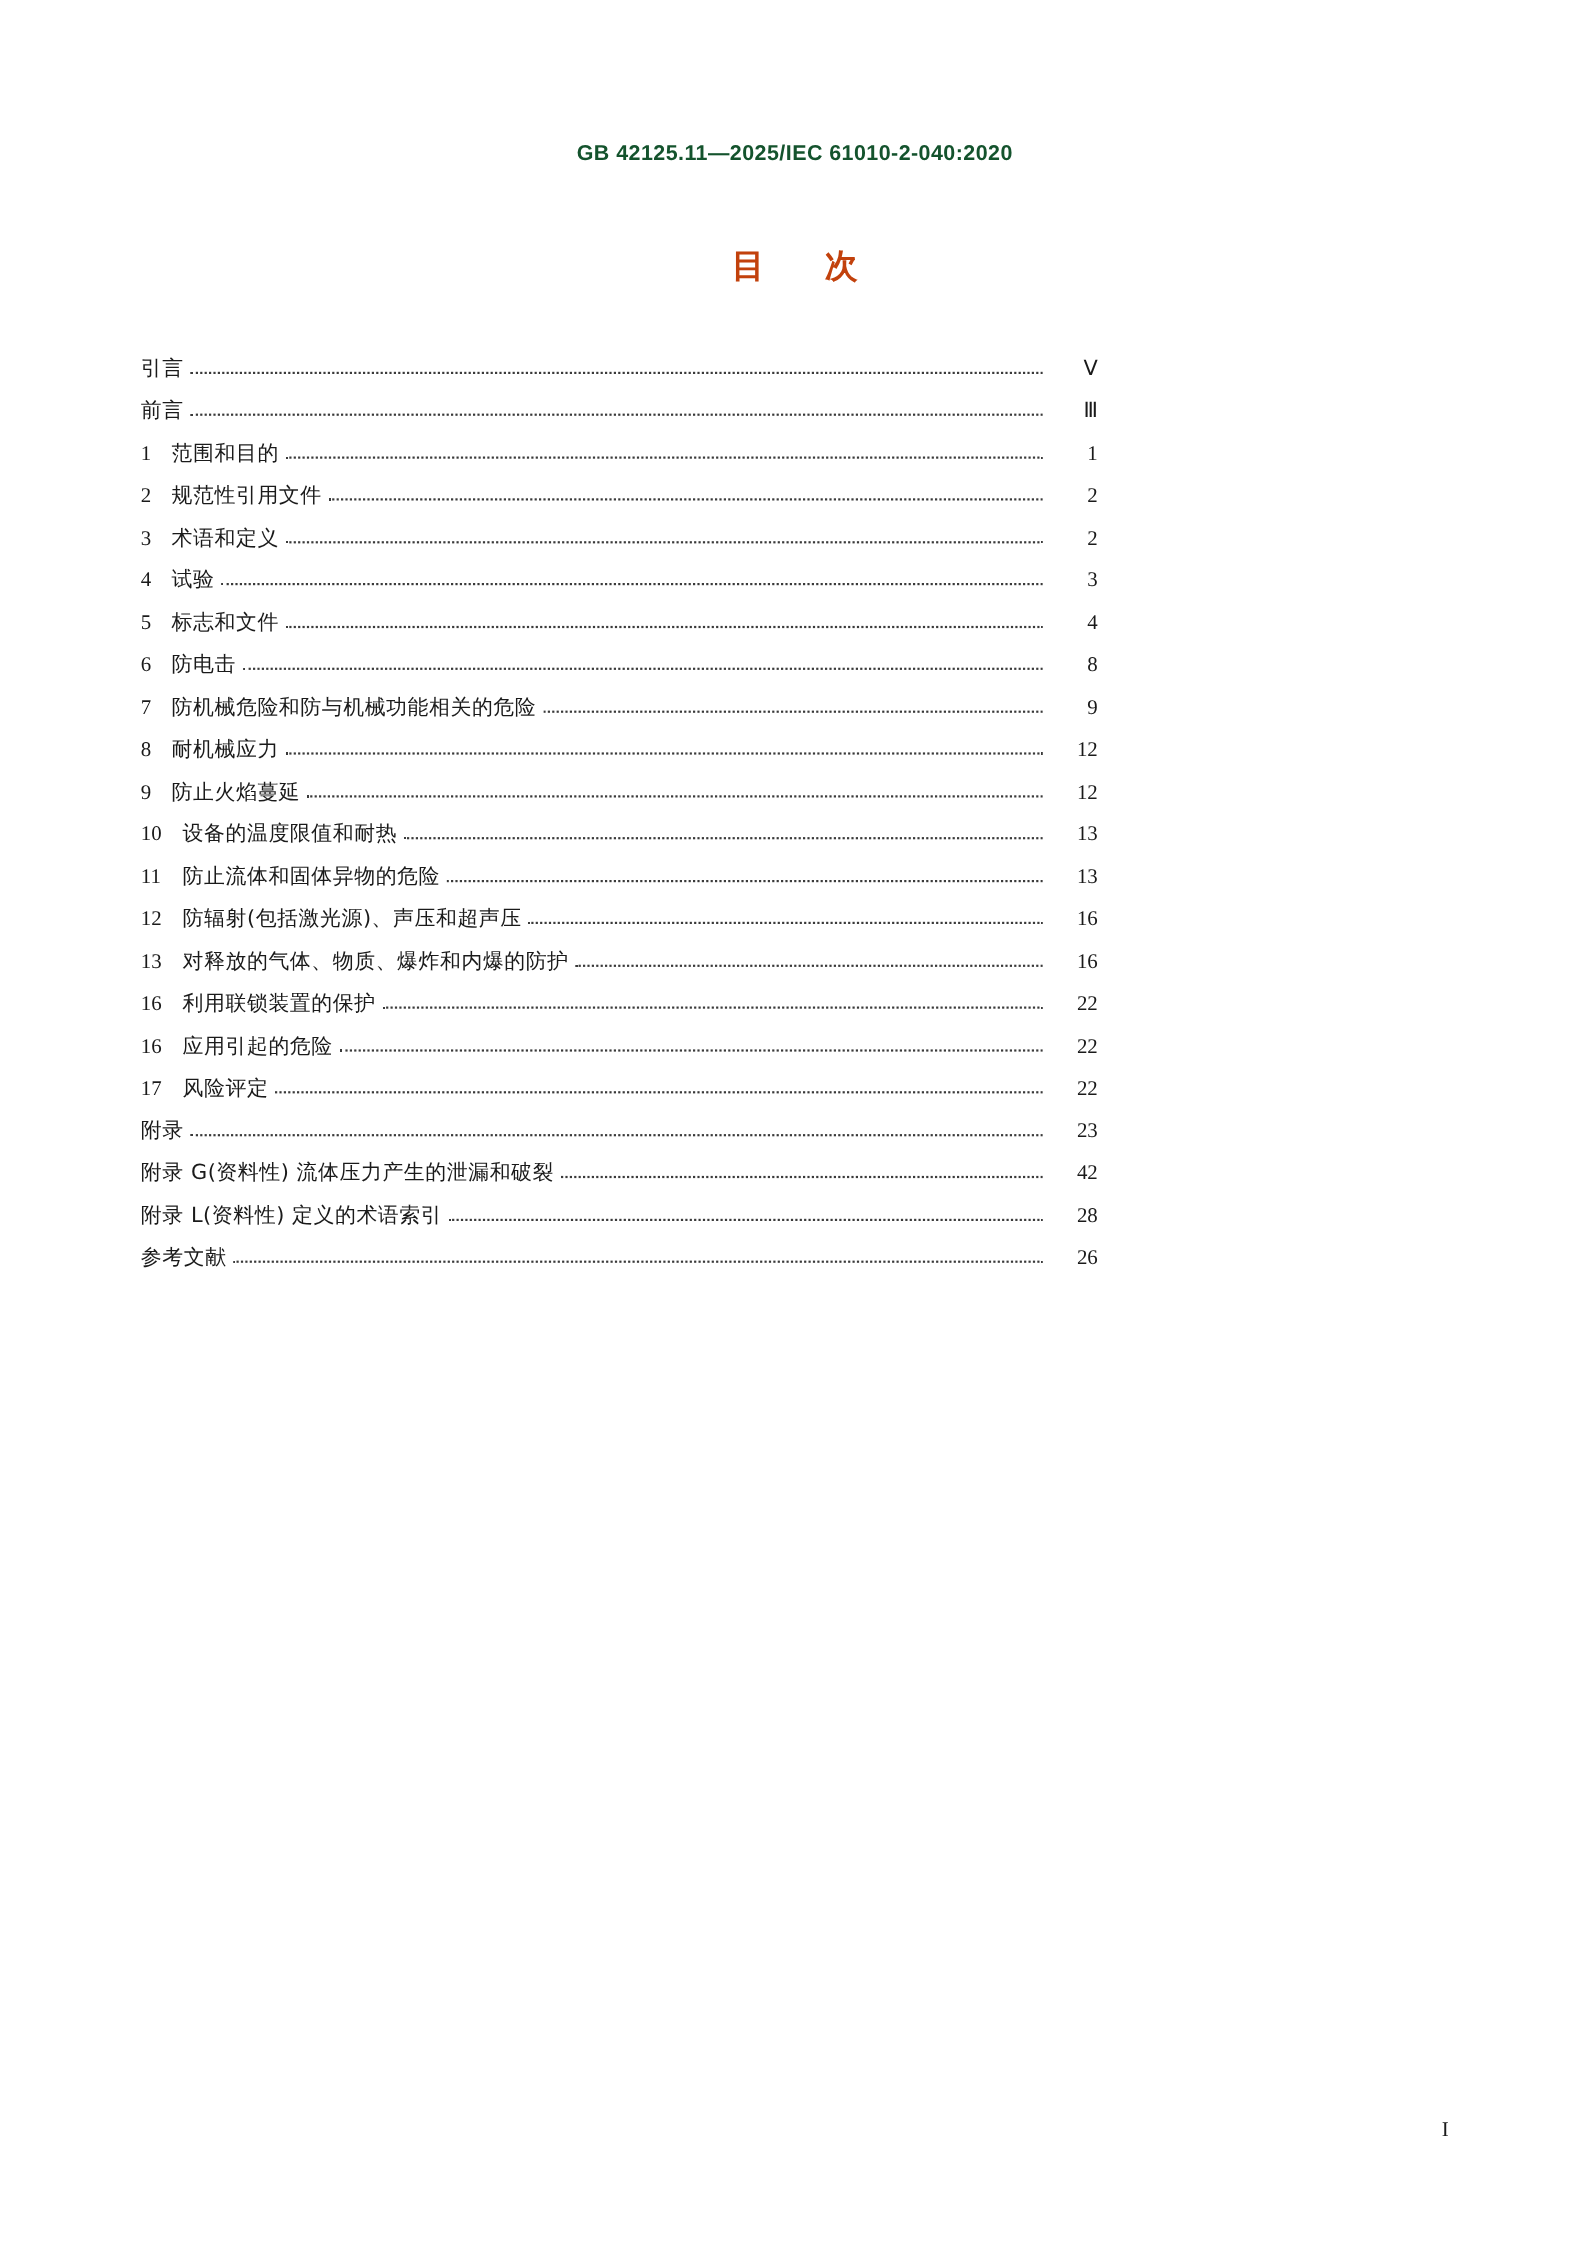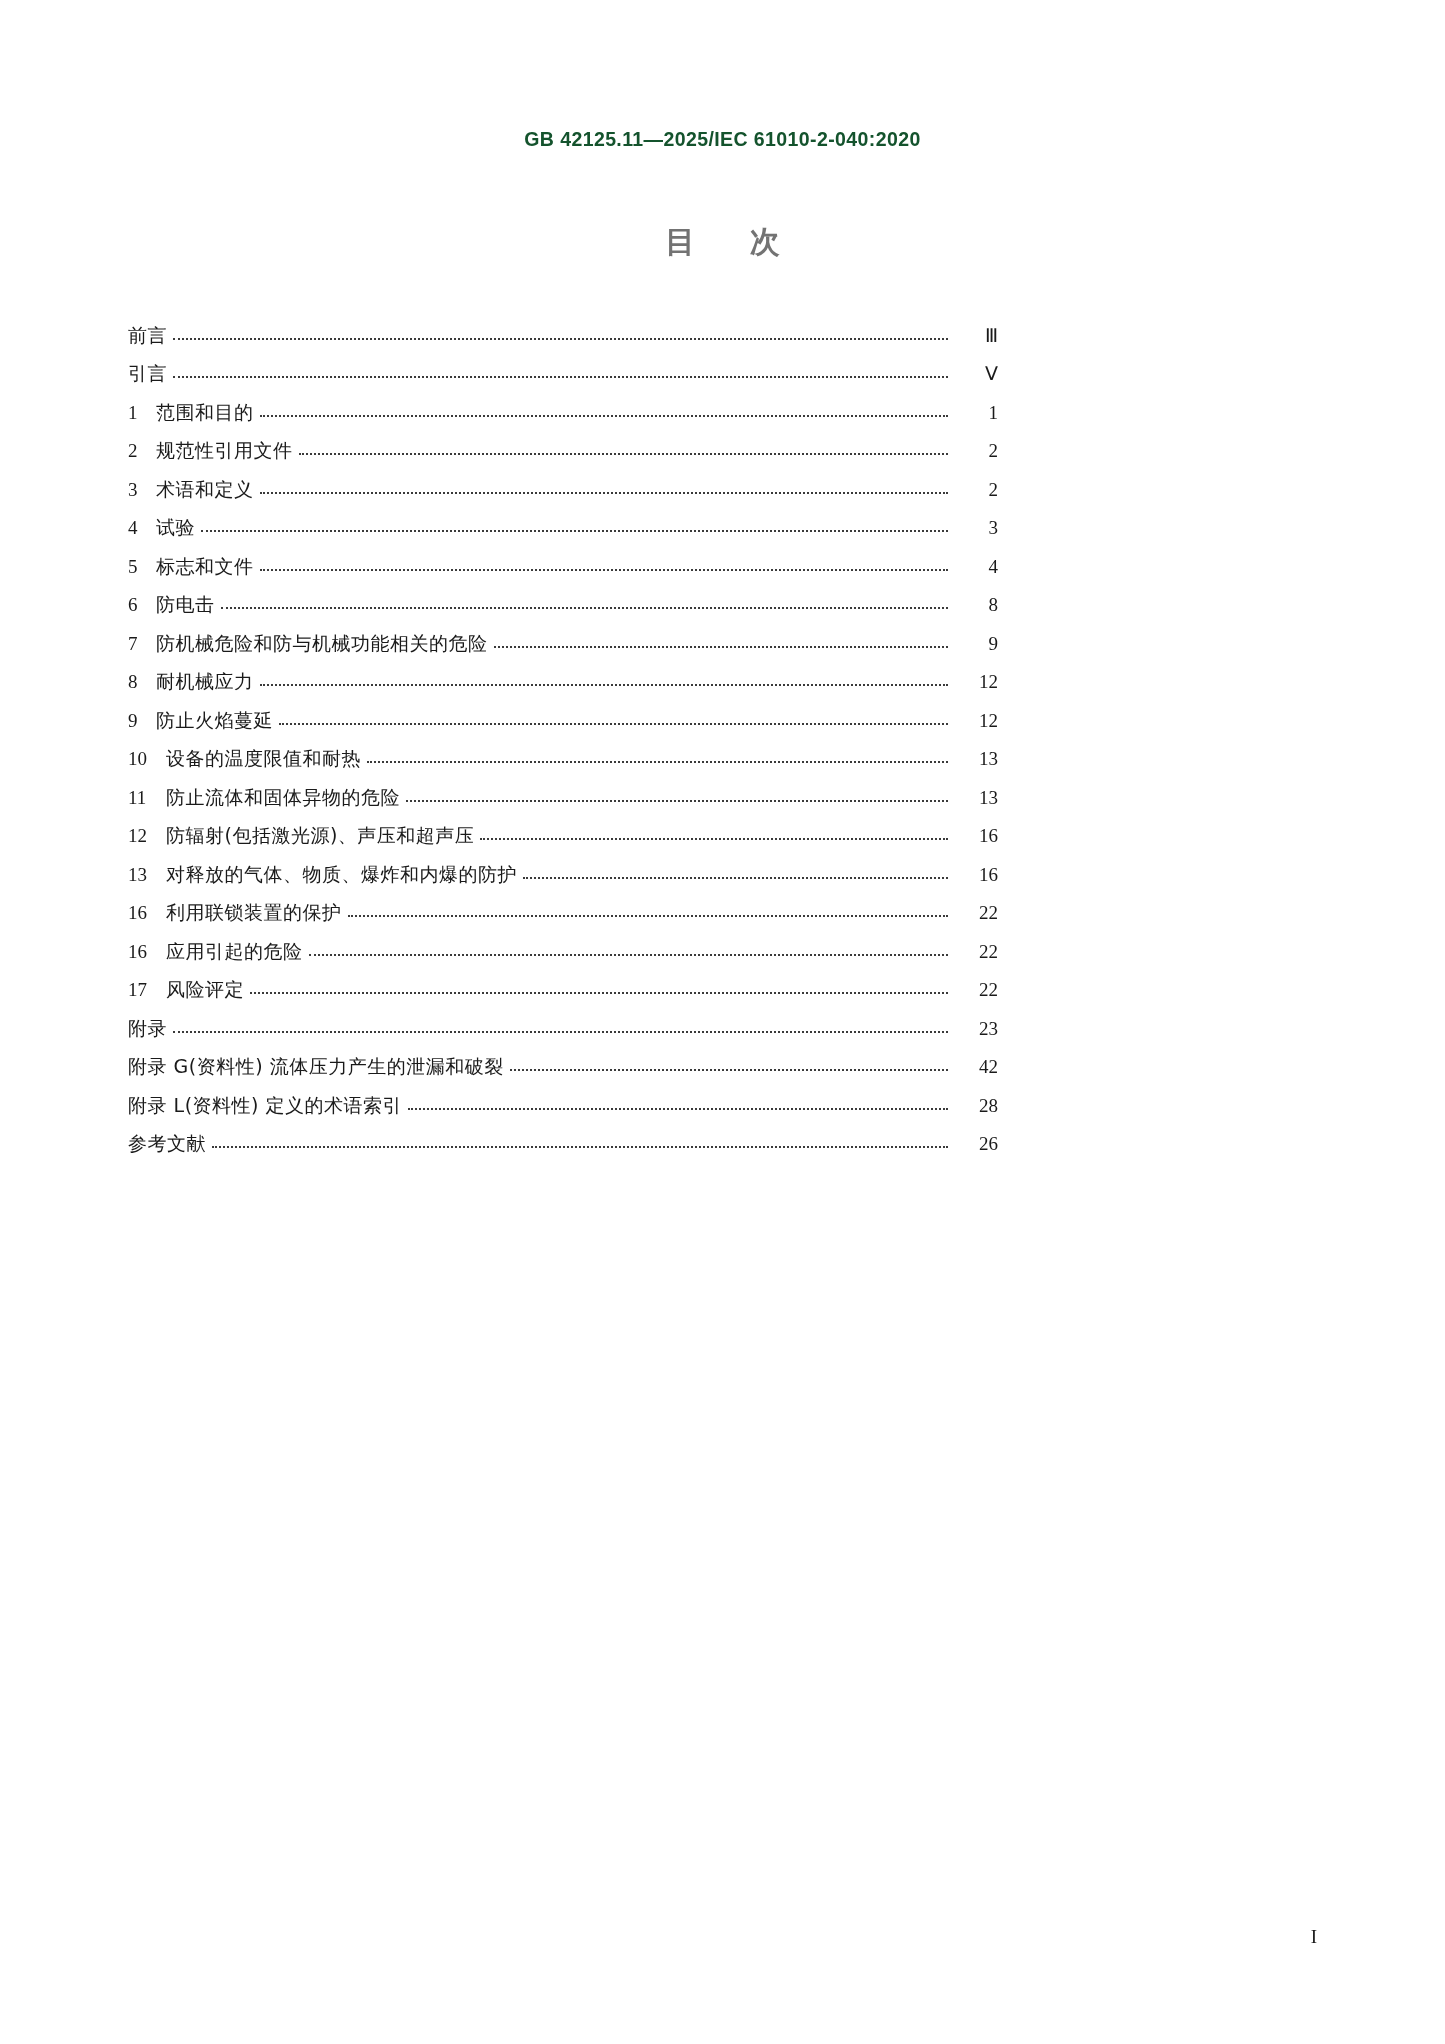--- a/index.html
+++ b/index.html
@@ -32,21 +32,21 @@
   .toc-title {
     position: absolute;
     top: 222px;
     left: 0;
     width: 1445px;
     text-align: center;
     font-family: "DejaVu Sans", sans-serif;
     font-size: 30px;
     font-weight: 700;
     letter-spacing: 22px;
-    color: #737373;
+    color: #c2410c;
     text-indent: 22px;
   }
 
   .toc {
     position: absolute;
     top: 306px;
     left: 128px;
     width: 1862px;
     width: 870px;
   }
@@ -120,29 +120,29 @@
 
 <div class="page">
 
   <div class="header-code">GB 42125.11—2025/IEC 61010-2-040:2020</div>
 
   <div class="toc-title">目   次</div>
 
   <div class="toc" id="toc-container">
       <div class="toc-row">
         <span class="num none"></span>
+        <span class="label">引言</span>
+        <span class="leader"></span>
+        <span class="pageno">Ⅴ</span>
+      </div>
+      <div class="toc-row">
+        <span class="num none"></span>
         <span class="label">前言</span>
         <span class="leader"></span>
         <span class="pageno">Ⅲ</span>
-      </div>
-      <div class="toc-row">
-        <span class="num none"></span>
-        <span class="label">引言</span>
-        <span class="leader"></span>
-        <span class="pageno">Ⅴ</span>
       </div>
       <div class="toc-row">
         <span class="num w1">1</span>
         <span class="label">范围和目的</span>
         <span class="leader"></span>
         <span class="pageno">1</span>
       </div>
       <div class="toc-row">
         <span class="num w1">2</span>
         <span class="label">规范性引用文件</span>

